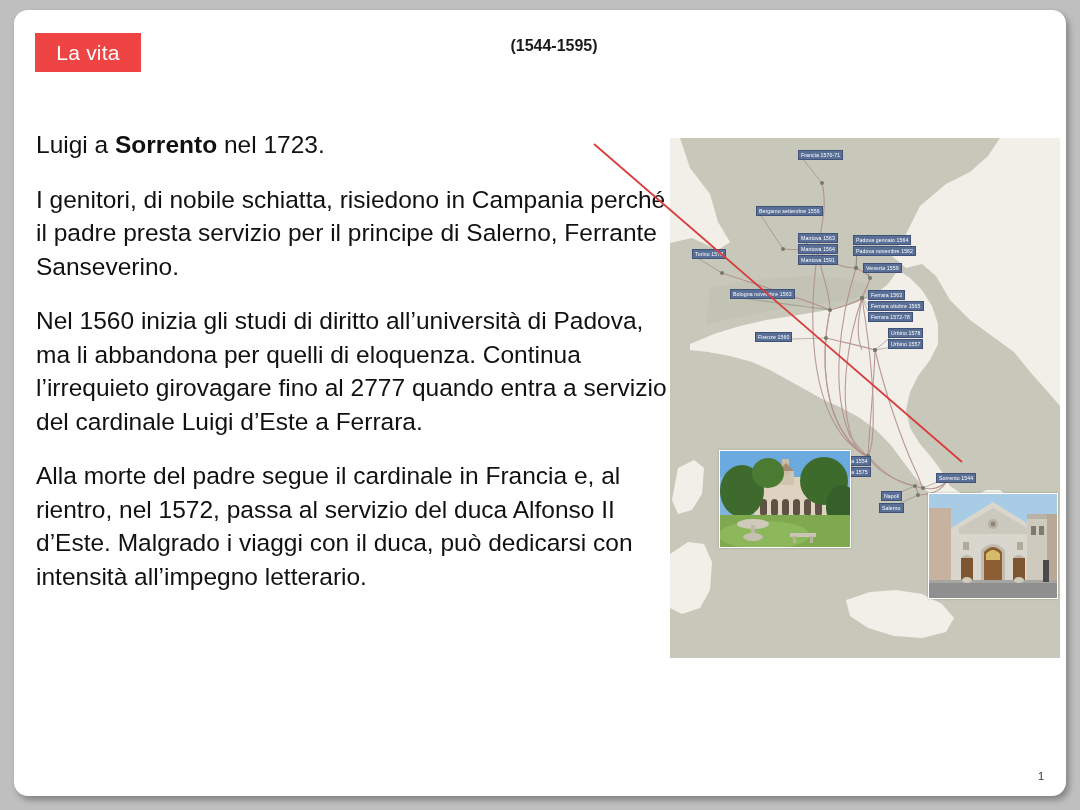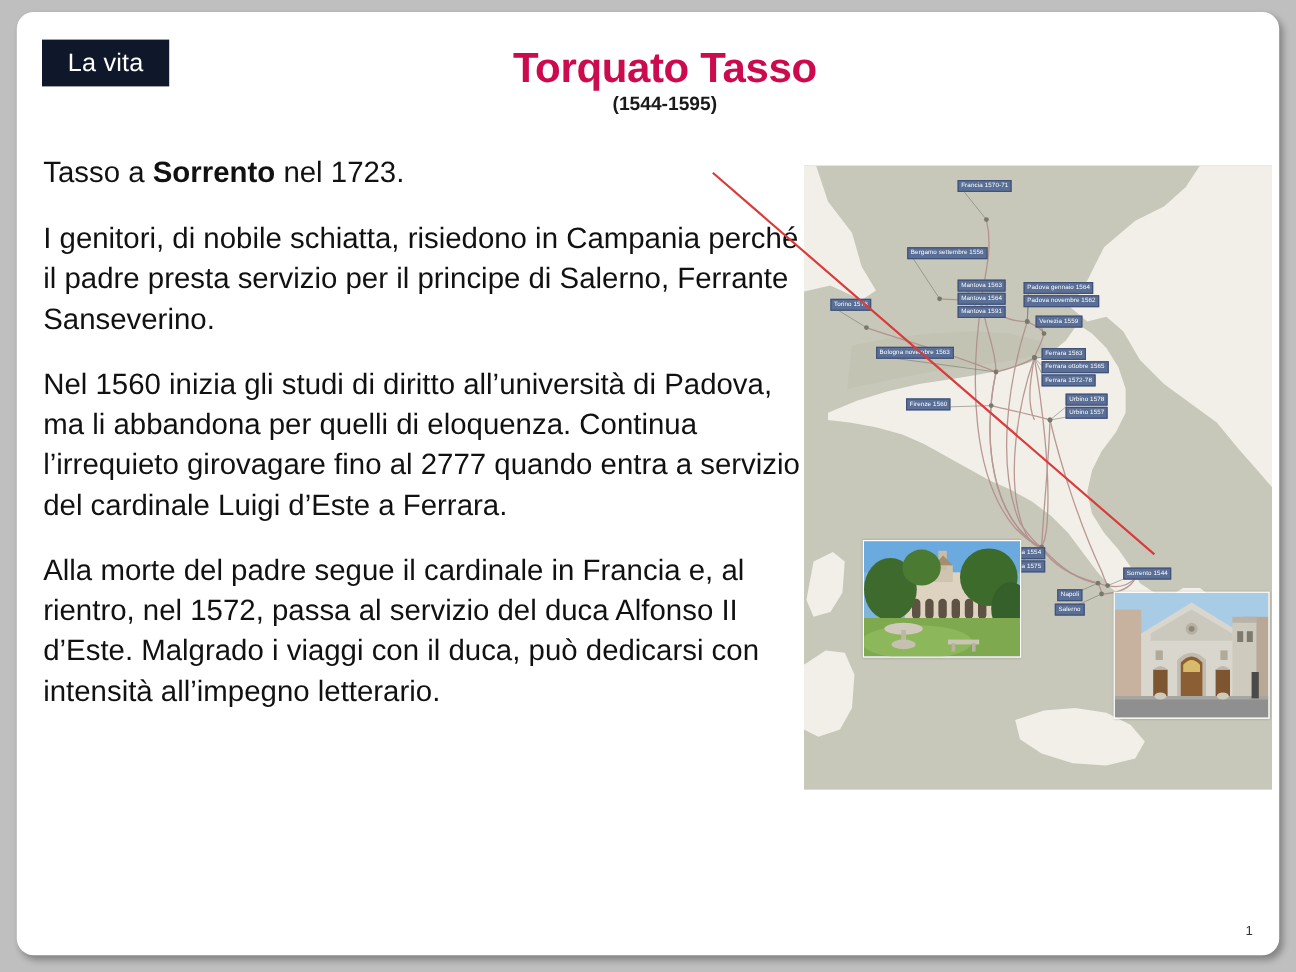--- a/index.html
+++ b/index.html
@@ -27,21 +27,21 @@
     overflow: hidden;
   }
 
   
   #section-tag {
     position: absolute;
     left: 21px;
     top: 23px;
     width: 106px;
     height: 39px;
-    background: #0f172a;
+    background: #ef4444;
     color: #ffffff;
     font-size: 21px;
     line-height: 39px;
     text-align: center;
     letter-spacing: 0.2px;
   }
 
   
   #title-block {
     position: absolute;
@@ -131,26 +131,25 @@
   }
 </style>
 </head>
 <body>
 
 <div id="slide">
 
   <div id="section-tag">La vita</div>
 
   <div id="title-block">
-    <div id="title-main">Torquato Tasso</div>
     <div id="title-dates">(1544-1595)</div>
   </div>
 
   <div id="body-text">
-      <p><span>Tasso a </span><b>Sorrento</b><span> nel 1723.</span></p>
+      <p><span>Luigi a </span><b>Sorrento</b><span> nel 1723.</span></p>
       <p><span>I genitori, di nobile schiatta, risiedono in Campania perché il padre presta servizio per il principe di Salerno, Ferrante Sanseverino.</span></p>
       <p><span>Nel 1560 inizia gli studi di diritto all’università di Padova, ma li abbandona per quelli di eloquenza. Continua l’irrequieto girovagare fino al 2777 quando entra a servizio del cardinale Luigi d’Este a Ferrara.</span></p>
       <p><span>Alla morte del padre segue il cardinale in Francia e, al rientro, nel 1572, passa al servizio del duca Alfonso II d’Este. Malgrado i viaggi con il duca, può dedicarsi con intensità all’impegno letterario.</span></p>
     </div>
 
   <div id="map-panel">
 
     <svg id="map-svg" width="390" height="520" viewBox="0 0 390 520">
 
       <rect x="0" y="0" width="390" height="520" fill="#c8c8ba"></rect>

